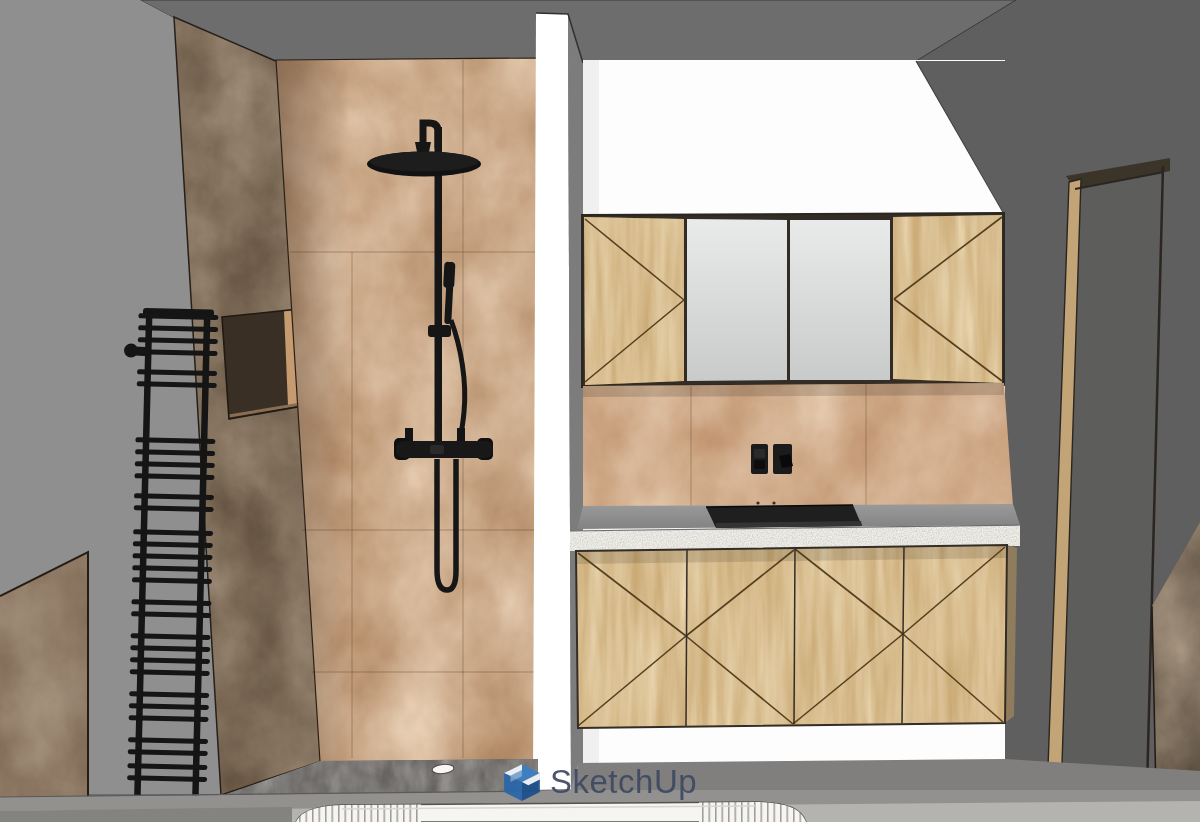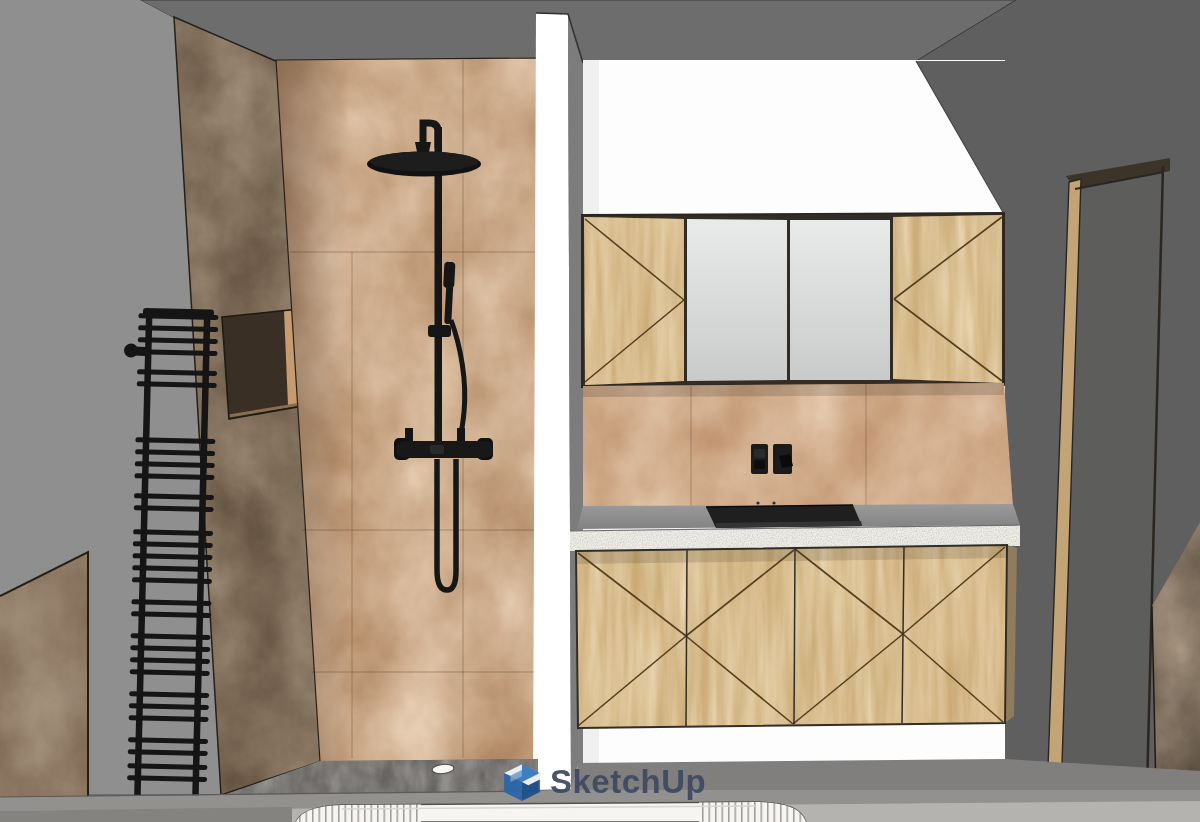--- a/index.html
+++ b/index.html
@@ -36,21 +36,21 @@
   .woodline{stroke:var(--wood-line);stroke-width:1.6;fill:none}
   .gapline{stroke:#332d26;stroke-width:1.5;fill:none}
   .tilegrid{stroke:rgba(70,45,25,.22);stroke-width:1.4;fill:none}
 
   .watermark{
     position:absolute;left:501px;top:759px;height:46px;
     display:flex;align-items:center;gap:7px;opacity:.93;
     pointer-events:none;
   }
   .wm-text{
-    font-size:33px;font-weight:bold;letter-spacing:.5px;
+    font-size:33px;font-weight:normal;letter-spacing:.5px;
     color:var(--wm-text,#3e4a63);
   }
   .wm-logo{width:42px;height:42px;display:block;}
 </style>
 </head>
 <body>
 
 <div id="viewport">
 <svg id="scene" viewBox="0 0 1200 822" width="1200" height="822">
   <defs>

